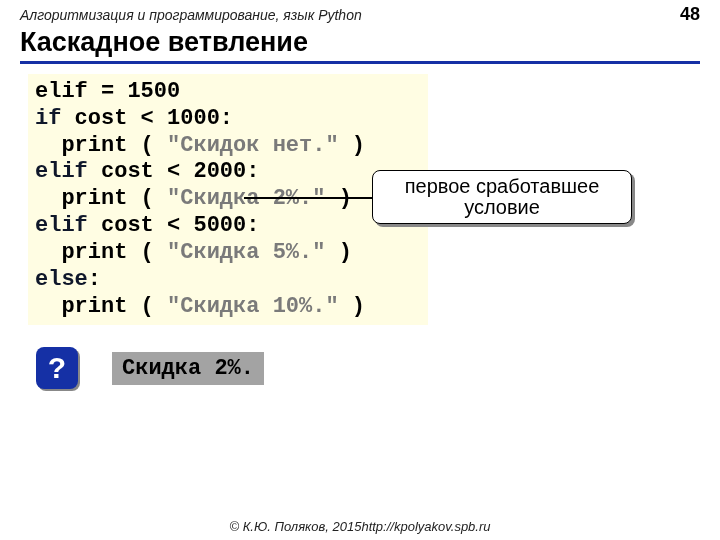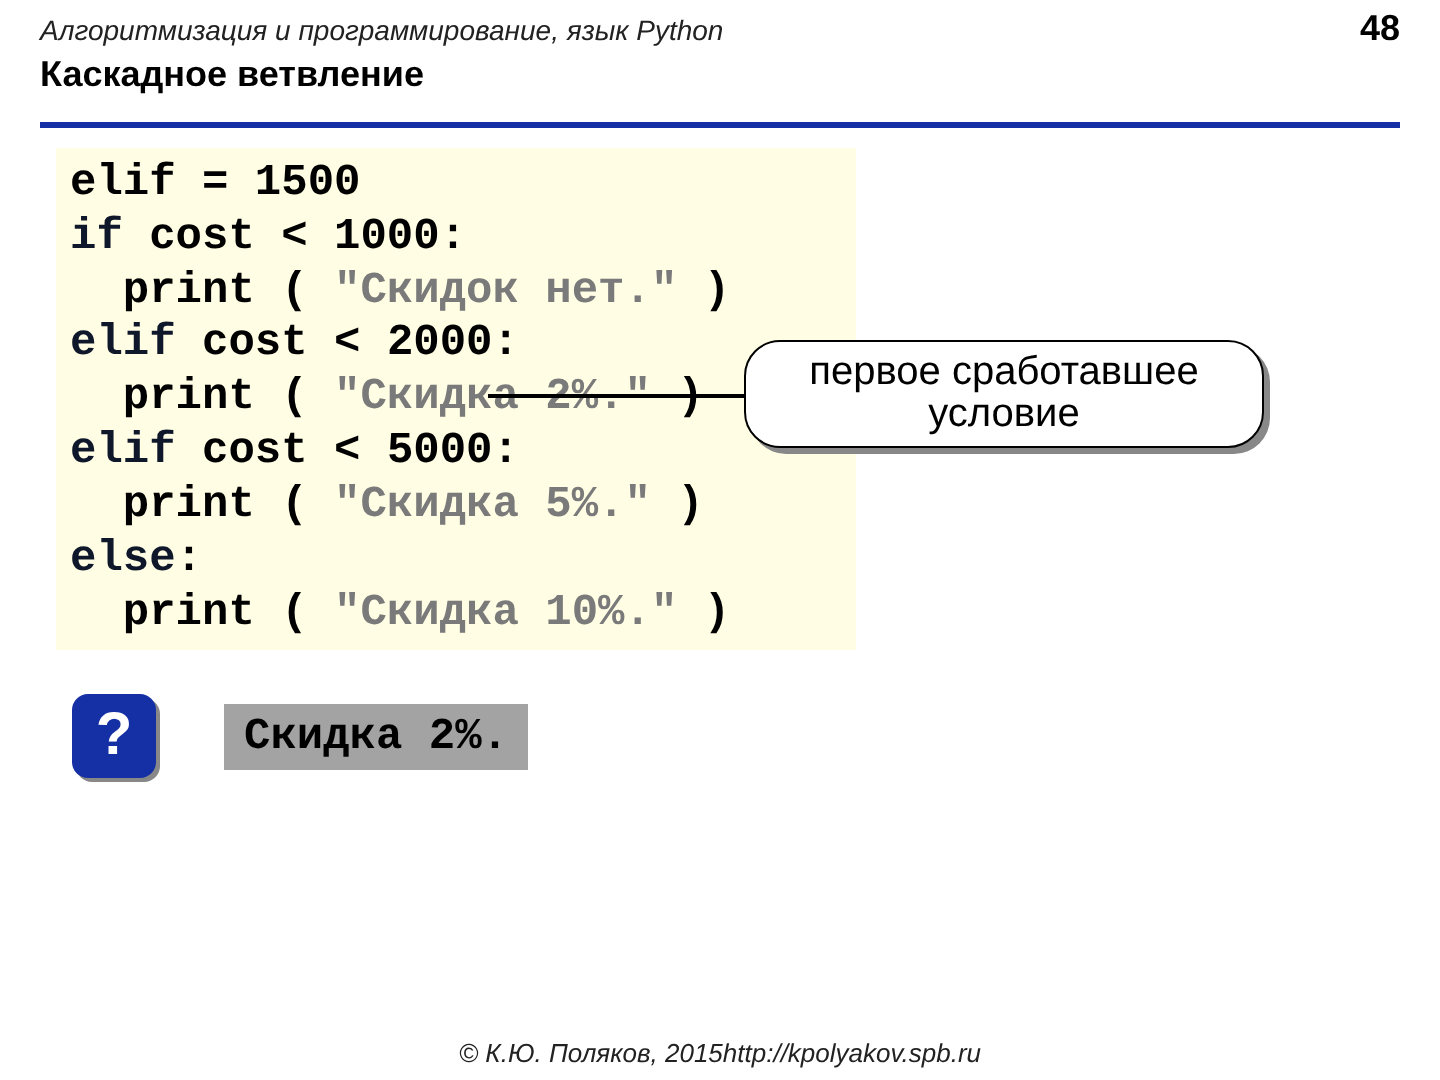--- a/index.html
+++ b/index.html
@@ -21,23 +21,23 @@
     font-style: italic;
     font-size: 14px;
     color: #222;
   }
   .pagenum {
     font-size: 18px;
     font-weight: bold;
     color: #000;
   }
   .title {
-    font-size: 18px;
+    font-size: 27px;
     font-weight: bold;
-    padding: 2px 20px 13px 20px;
+    padding: 2px 20px 3px 20px;
   }
   .hr {
     margin: 0 20px;
     border-bottom: 3px solid #1530a5;
   }
   .codeblock {
     margin: 10px 0 0 28px;
     width: 400px;
     background: #fffde3;
     border: 1px solid #fffde3;
@@ -53,21 +53,21 @@
   .num { color: #000; }
   .str { color: #7a7a7a; }
   .callout {
     position: absolute;
     left: 372px;
     top: 170px;
     width: 260px;
     height: 54px;
     background: #fff;
     border: 1.5px solid #000;
-    border-radius: 18px;
+    border-radius: 8px;
     box-shadow: 3px 3px 0 #888;
     font-size: 20px;
     text-align: center;
     display: flex;
     flex-direction: column;
     justify-content: center;
     line-height: 1.05;
   }
   .arrow {
     position: absolute;

